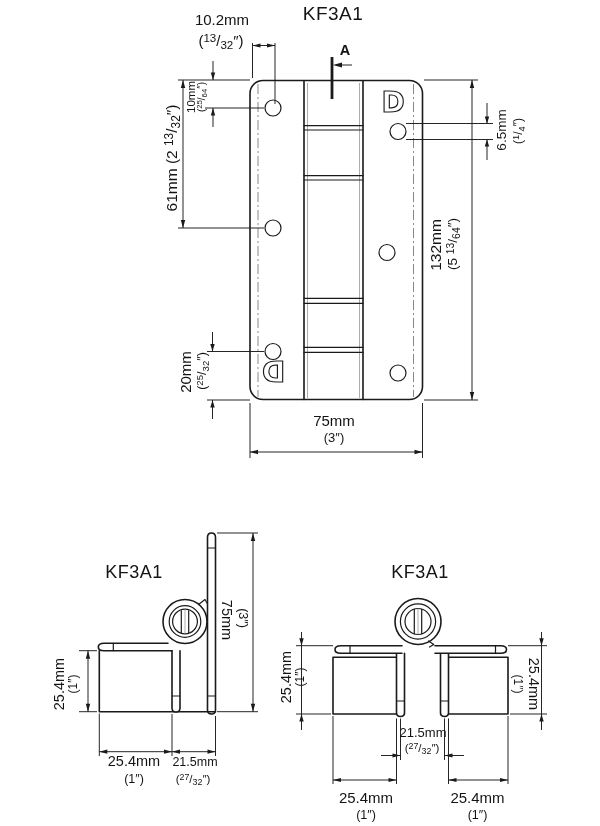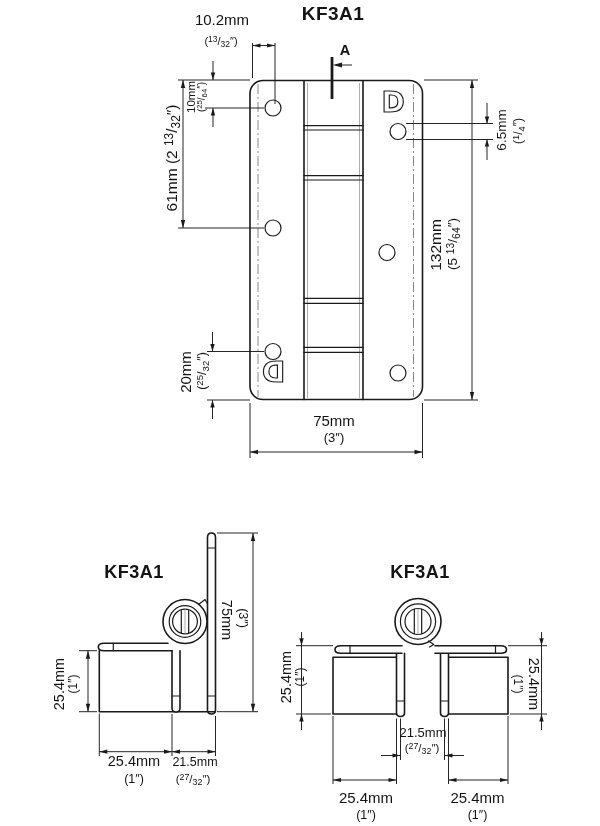--- a/index.html
+++ b/index.html
@@ -11,21 +11,21 @@
   .obj2{fill:none;stroke:#1a1a1a;stroke-width:1.2;stroke-linejoin:round;stroke-linecap:round;}
   .thin{fill:none;stroke:#8a8a8a;stroke-width:0.7;}
   .dim {fill:none;stroke:#1a1a1a;stroke-width:0.95;stroke-linecap:butt;}
   .cl  {fill:none;stroke:#6a6a6a;stroke-width:0.8;stroke-dasharray:10 3 2 3;}
   .sec {fill:none;stroke:#1a1a1a;stroke-width:2.8;}
   .arr {fill:#1a1a1a;stroke:none;}
   .logo{font-family:"DejaVu Sans",sans-serif;font-weight:800;fill:#ffffff;stroke:#1a1a1a;stroke-width:1.15;}
   .lbl{position:absolute;transform:translate(-50%,-50%);color:#141414;white-space:nowrap;line-height:1;}
   .v  {transform:translate(-50%,-50%) rotate(-90deg);}
   .vr {transform:translate(-50%,-50%) rotate(90deg);}
-  .ttl{font-weight:700;letter-spacing:0.5px;}
+  .ttl{font-weight:400;letter-spacing:0.5px;}
   .fnum{font-size:77%;position:relative;top:-0.33em;}
   .fden{font-size:77%;position:relative;top:0.28em;}
 </style>
 </head>
 <body>
 
 <div id="page">
 
 <svg width="600" height="826" viewBox="0 0 600 826">
 
@@ -162,21 +162,21 @@
   </g>
 </svg>
 
 <div class="lbl ttl" style="left:333px;top:13px;font-size:19px">KF3A1</div>
 <div class="lbl ttl" style="left:134px;top:572px;font-size:18px">KF3A1</div>
 <div class="lbl ttl" style="left:420px;top:572px;font-size:18px">KF3A1</div>
 
 <div class="lbl" style="left:345px;top:50px;font-size:14.5px;font-weight:600">A</div>
 
 <div class="lbl" style="left:222px;top:19px;font-size:15px">10.2mm</div>
-<div class="lbl" style="left:221px;top:41px;font-size:11px"><span>(</span><span class="fnum">13</span><span>/</span><span class="fden">32</span><span>″)</span></div>
+<div class="lbl" style="left:221px;top:41px;font-size:15px"><span>(</span><span class="fnum">13</span><span>/</span><span class="fden">32</span><span>″)</span></div>
 
 <div class="lbl v" style="left:192px;top:97px;font-size:11.5px">10mm</div>
 <div class="lbl v" style="left:202px;top:97px;font-size:10px"><span>(</span><span class="fnum">25</span><span>/</span><span class="fden">64</span><span>″)</span></div>
 
 <div class="lbl v" style="left:172px;top:158px;font-size:15.5px"><span>61mm</span>&nbsp;<span>(2 </span><span class="fnum">13</span><span>/</span><span class="fden">32</span><span>″)</span></div>
 
 <div class="lbl v" style="left:185px;top:372px;font-size:15px">20mm</div>
 <div class="lbl v" style="left:202px;top:371px;font-size:12.5px"><span>(</span><span class="fnum">25</span><span>/</span><span class="fden">32</span><span>″)</span></div>
 
 <div class="lbl" style="left:334px;top:420px;font-size:15px">75mm</div>

